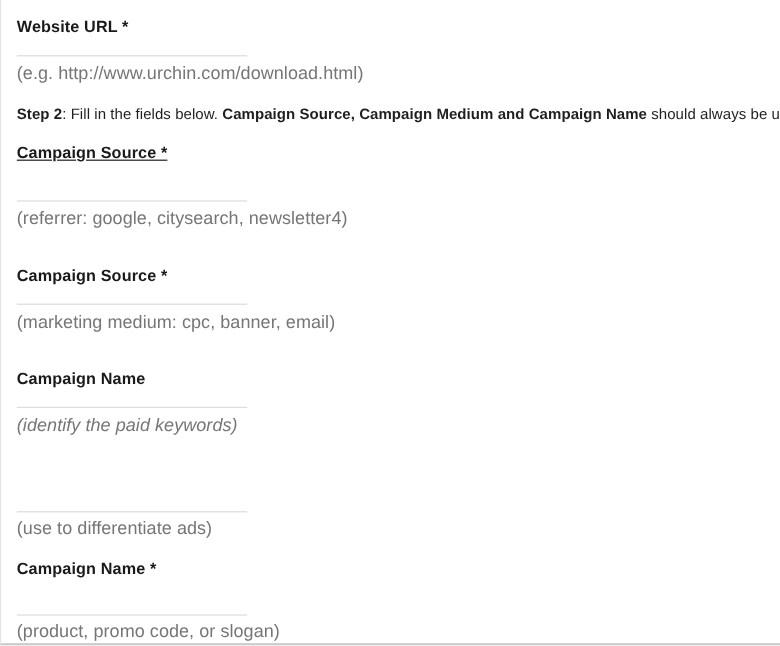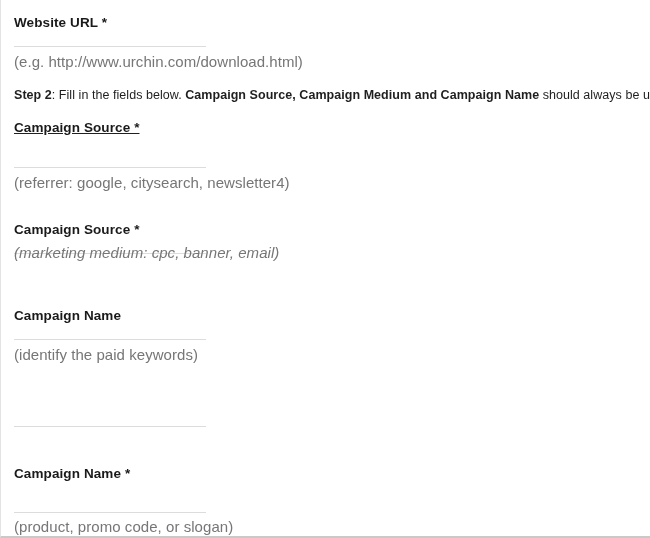--- a/index.html
+++ b/index.html
@@ -93,25 +93,25 @@
   #hint-website  { top: 54px; }
 
   #step-note     { top: 87px; }
 
   #lbl-source    { top: 104px; text-decoration: underline; }
   #line-source   { top: 146px; }
   #hint-source   { top: 175px; }
 
   #lbl-medium    { top: 206px; }
   #line-medium   { top: 232px; }
-  #hint-medium   { top: 245px; font-style: italic; }
+  #hint-medium   { top: 261px; }
 
   #lbl-term      { top: 292px; }
   #line-term     { top: 318px; }
-  #hint-term     { top: 347px; }
+  #hint-term     { top: 347px; font-style: italic; }
 
   #lbl-content   { top: 379px; }
   #line-content  { top: 405px; }
   #hint-content  { top: 433px; }
 
   #lbl-name      { top: 450px; }
   #line-name     { top: 491px; }
   #hint-name     { top: 519px; }
 </style>
 </head>
@@ -150,20 +150,21 @@
       <div class="field-label">Campaign Name</div>
     </div>
     <div class="blk" id="line-term">
       <input class="field-input" type="text" placeholder="" style="">
     </div>
     <div class="blk field-hint" id="hint-term">(identify the paid keywords)</div>
 
     <div class="blk" id="line-content">
       <input class="field-input" type="text" placeholder="" style="">
     </div>
+    <div class="blk field-hint" id="hint-content">(use to differentiate ads)</div>
 
     <div class="blk field" id="lbl-name">
       <div class="field-label">Campaign Name *</div>
     </div>
     <div class="blk" id="line-name">
       <input class="field-input" type="text" placeholder="" style="">
     </div>
     <div class="blk field-hint" id="hint-name">(product, promo code, or slogan)</div>
 
   </div>

